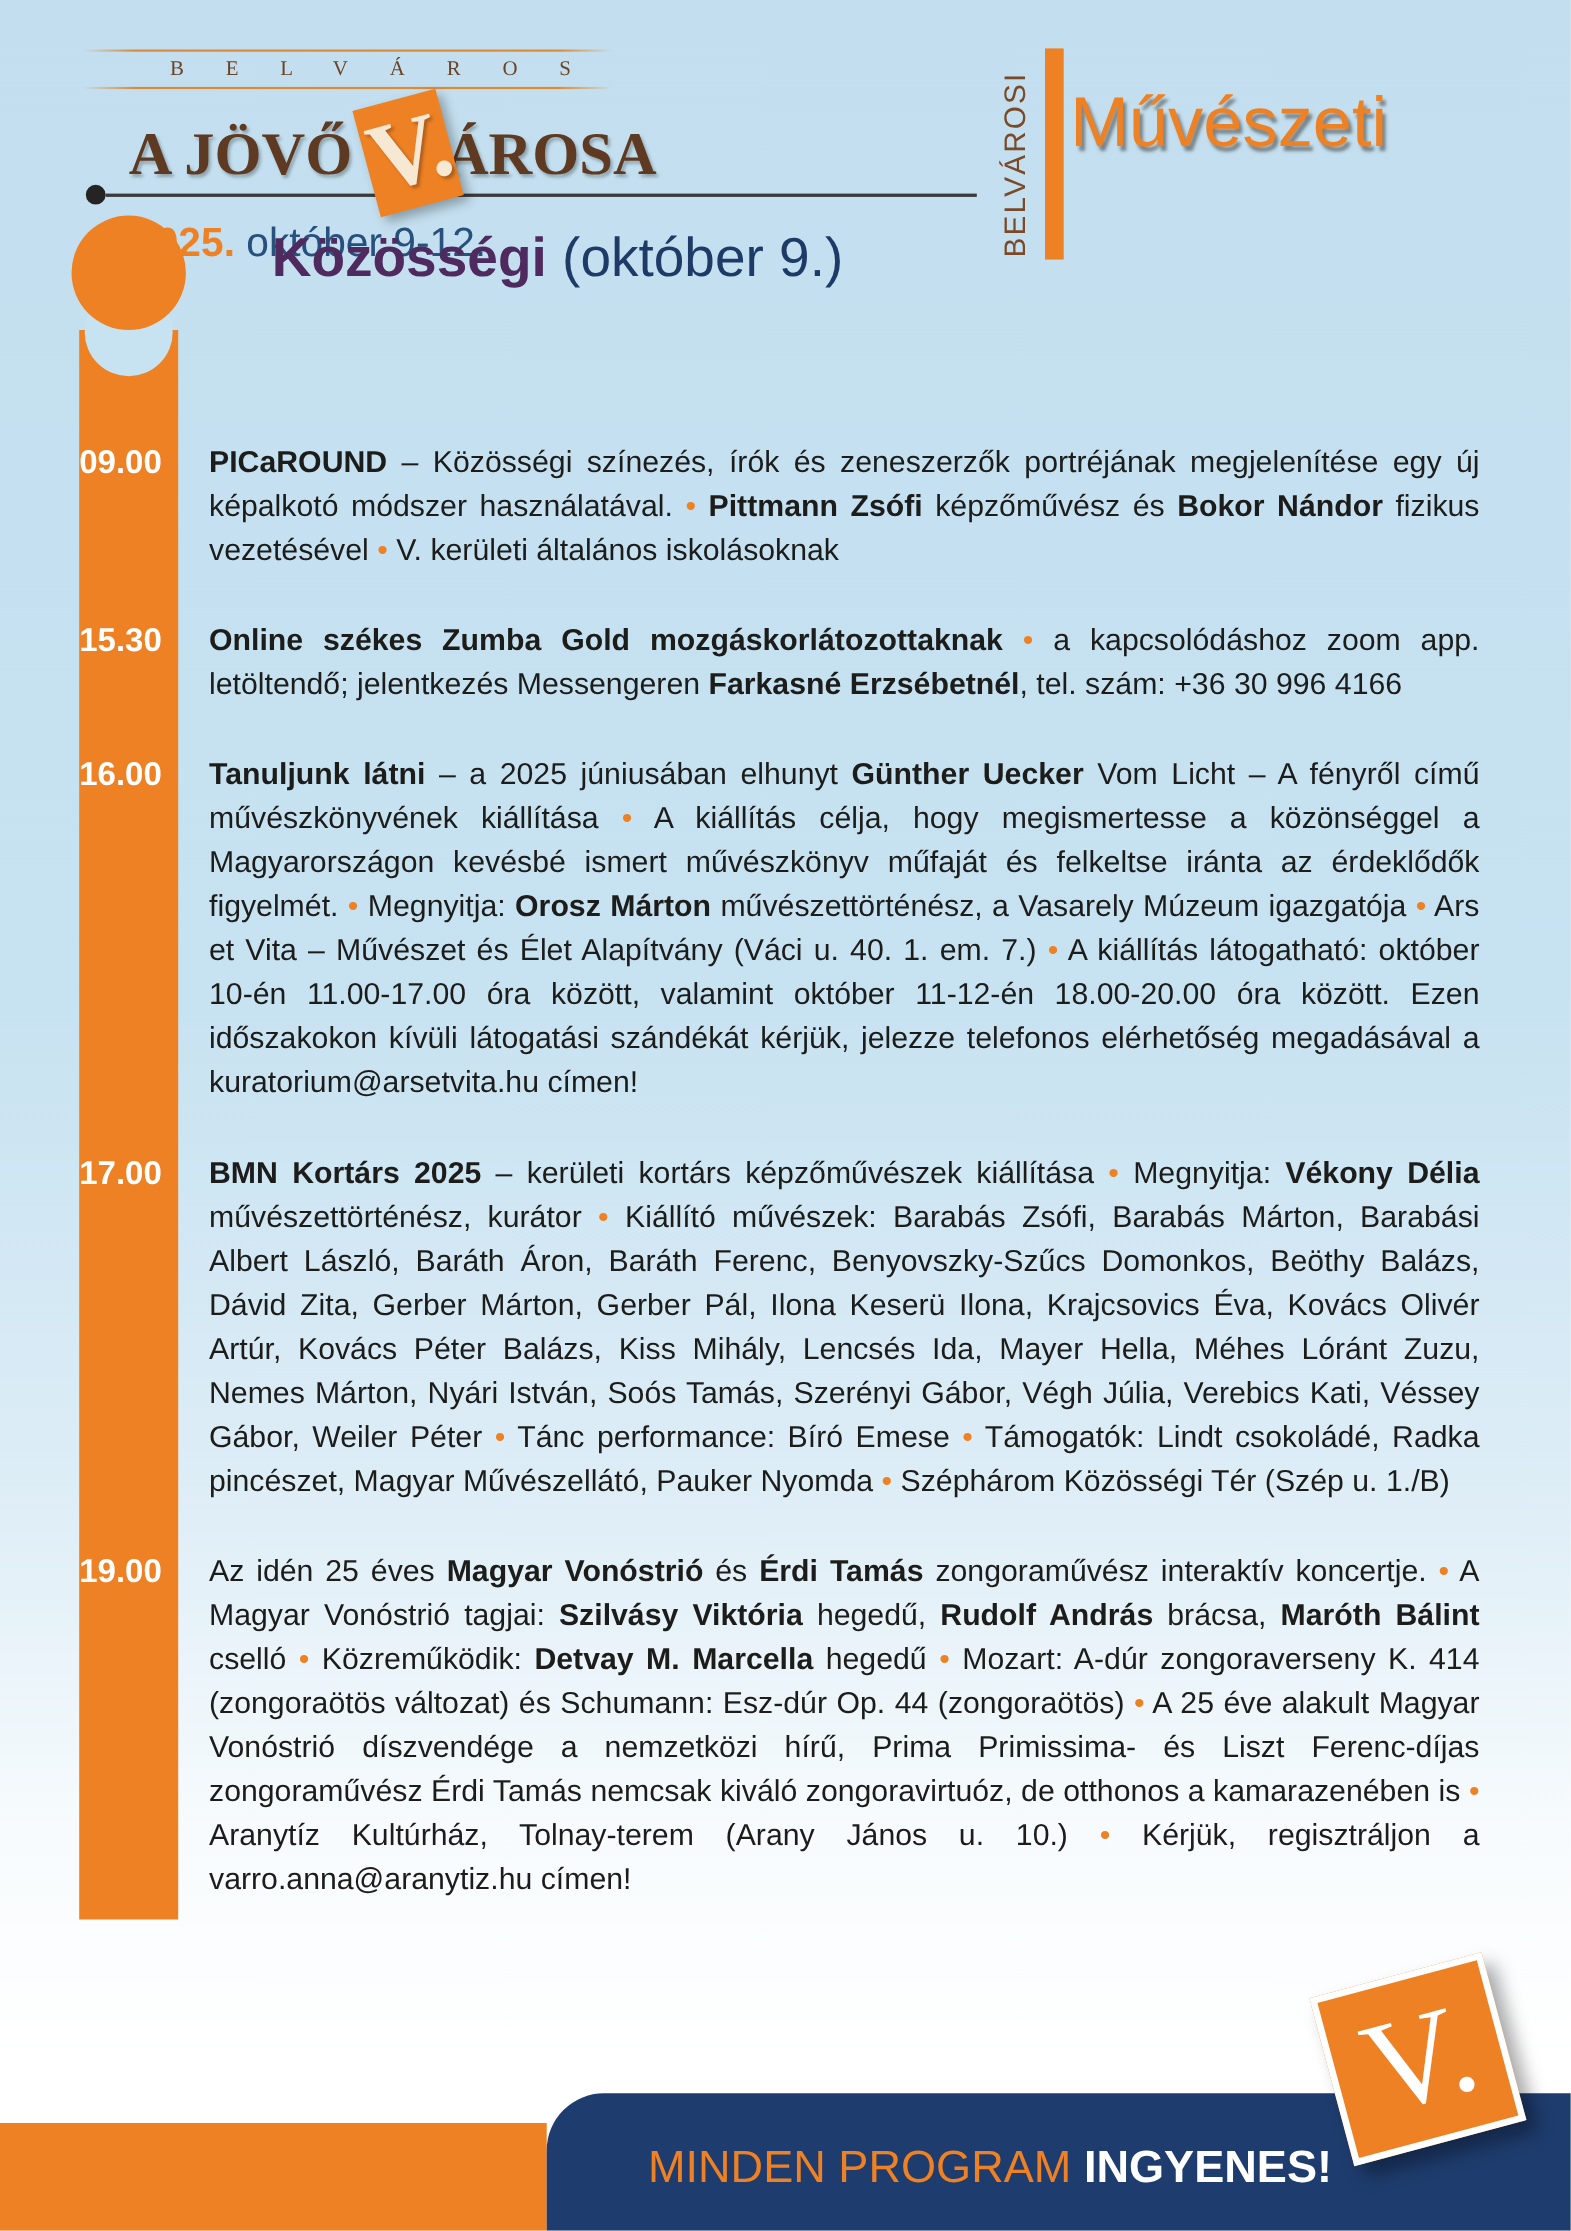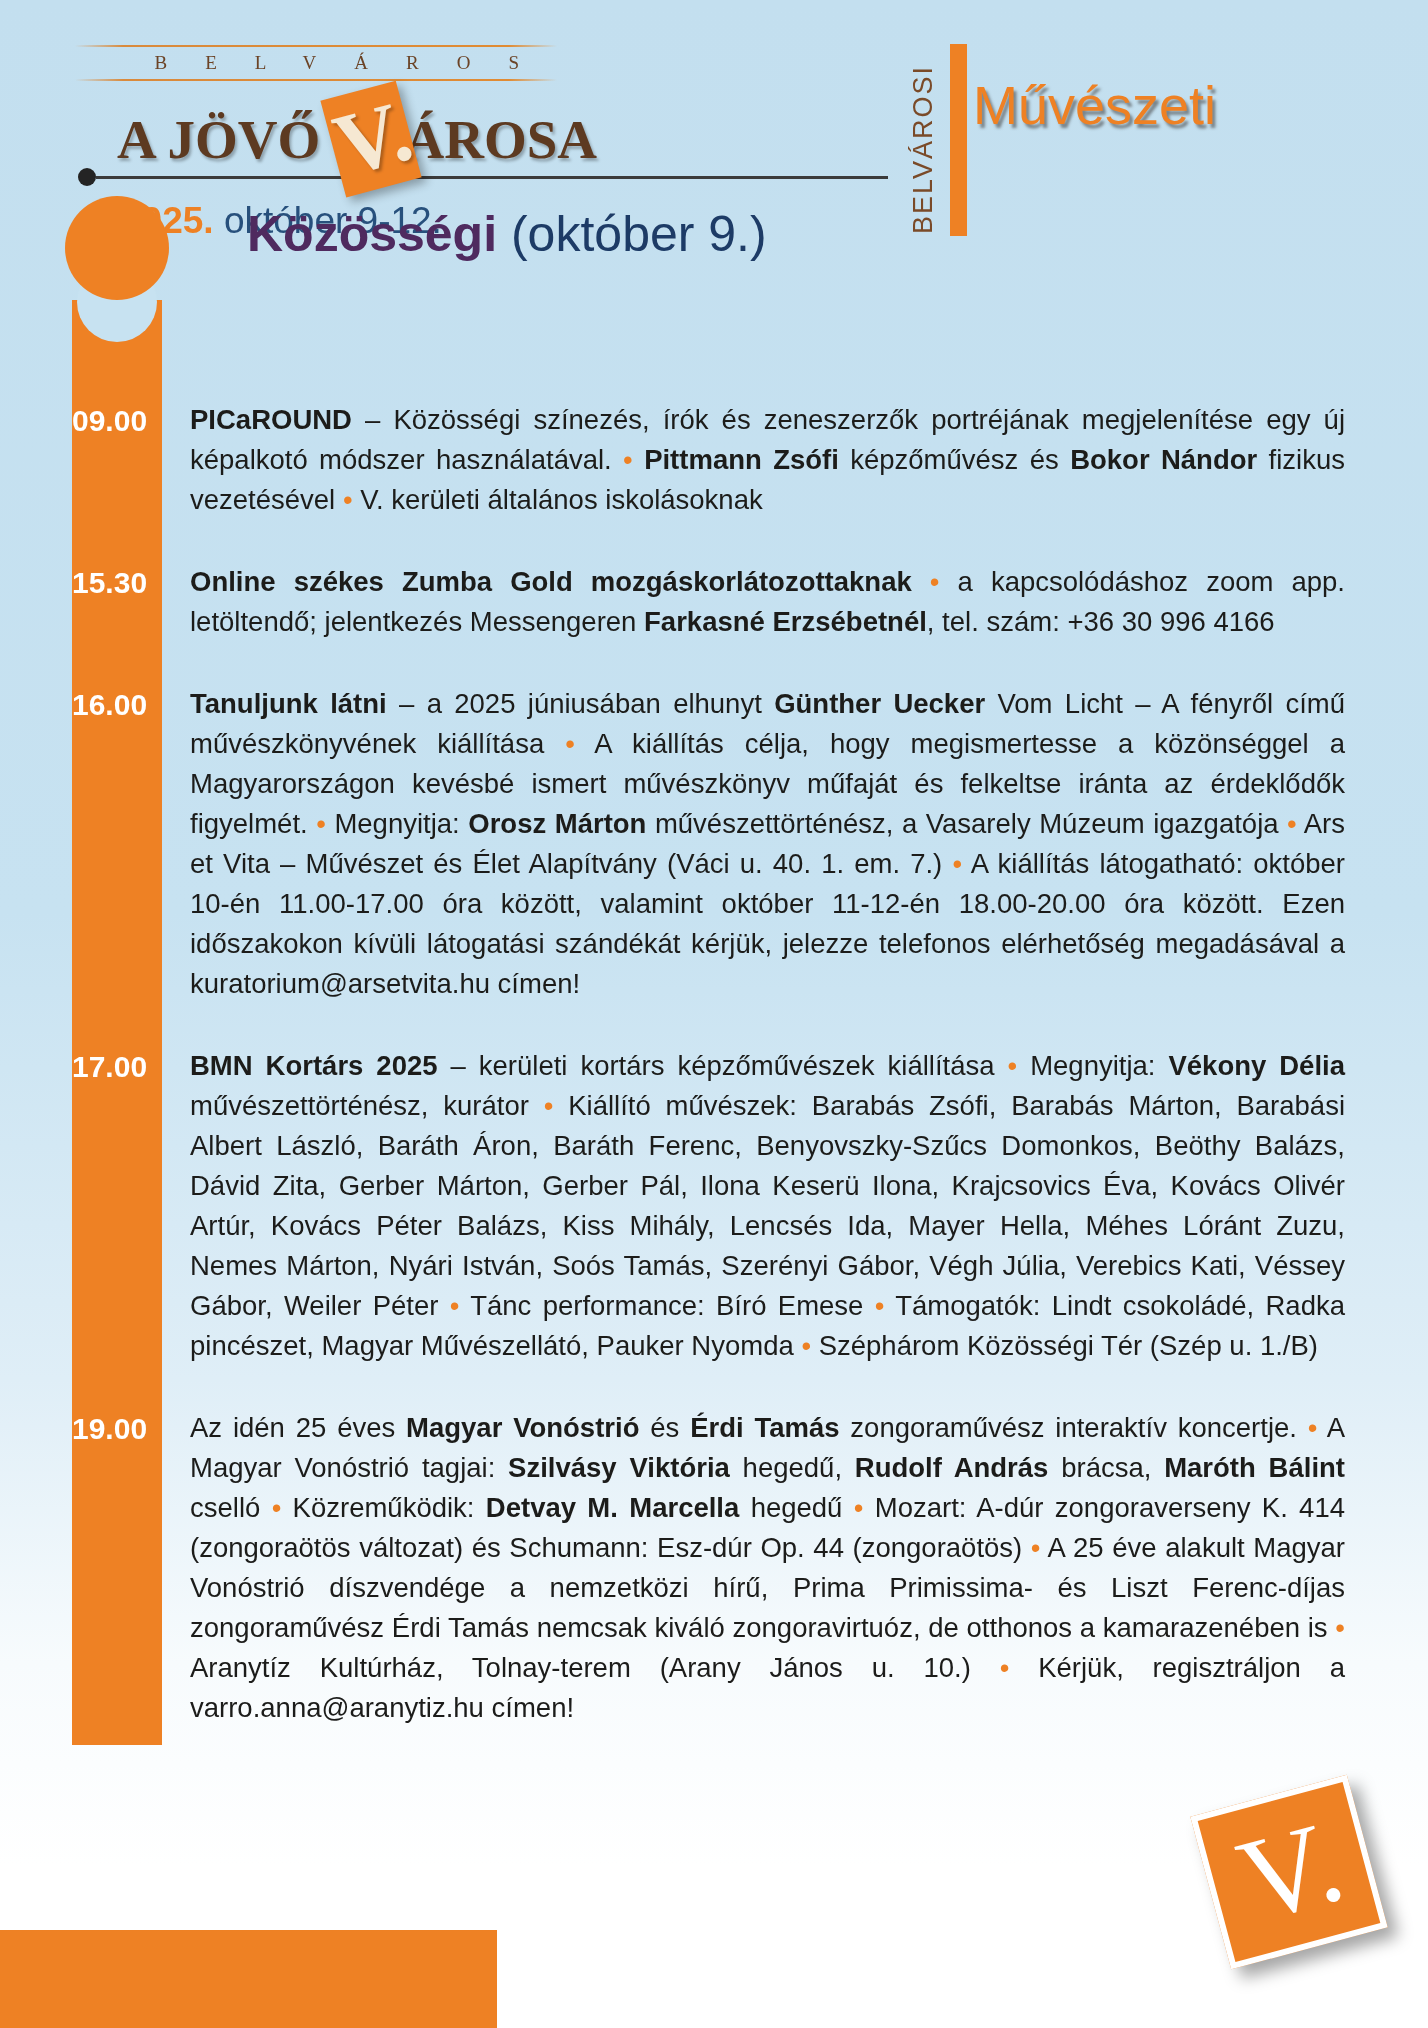--- a/index.html
+++ b/index.html
@@ -30,21 +30,21 @@
   .rule-dot{position:absolute;left:78px;top:168px;width:18px;height:18px;border-radius:50%;background:#242424;z-index:1;}
 
   .date-line{position:absolute;left:121px;top:200px;font-size:37px;white-space:nowrap;}
   .date-line .year{color:var(--orange,#ee8124);font-weight:bold;}
   .date-line .range{color:#27507c;}
 
   
   .ev-vertical{position:absolute;left:908px;top:234px;transform-origin:0 0;transform:rotate(-90deg);
                font-size:27px;letter-spacing:2px;color:#7a4a28;white-space:nowrap;}
   .ev-bar{position:absolute;left:950px;top:44px;width:17px;height:192px;background:var(--orange,#ee8124);}
-  .ev-l1{position:absolute;left:973px;top:74px;font-size:54px;color:var(--orange,#ee8124);
+  .ev-l1{position:absolute;left:973px;top:74px;font-size:64px;color:var(--orange,#ee8124);
          text-shadow:3px 4px 3px rgba(70,70,70,.6);white-space:nowrap;}
   .ev-l2{position:absolute;left:1108px;top:148px;font-size:62px;color:#ffffff;
          text-shadow:3px 4px 3px rgba(70,70,70,.6);white-space:nowrap;}
 
   
   .col{position:absolute;left:72px;top:300px;width:90px;height:1445px;background:var(--orange,#ee8124);}
   .col-notch{position:absolute;left:5px;top:-38px;width:80px;height:80px;border-radius:50%;background:#c7e2f1;}
   .col-disc{position:absolute;left:-7px;top:-104px;width:104px;height:104px;border-radius:50%;background:var(--orange,#ee8124);}
 
   
@@ -125,17 +125,23 @@
         <div class="time">17.00</div>
         <div class="desc"><b>BMN Kortárs 2025</b><span> – kerületi kortárs képzőművészek kiállítása </span><span class="bullet">•</span><span> Megnyitja: </span><b>Vékony Délia</b><span> művészettörténész, kurátor </span><span class="bullet">•</span><span> Kiállító művészek: Barabás Zsófi, Barabás Márton, Barabási Albert László, Baráth Áron, Baráth Ferenc, Benyovszky-Szűcs Domonkos, Beöthy Balázs, Dávid Zita, Gerber Márton, Gerber Pál, Ilona Keserü Ilona, Krajcsovics Éva, Kovács Olivér Artúr, Kovács Péter Balázs, Kiss Mihály, Lencsés Ida, Mayer Hella, Méhes Lóránt Zuzu, Nemes Márton, Nyári István, Soós Tamás, Szerényi Gábor, Végh Júlia, Verebics Kati, Véssey Gábor, Weiler Péter </span><span class="bullet">•</span><span> Tánc performance: Bíró Emese </span><span class="bullet">•</span><span> Támogatók: Lindt csokoládé, Radka pincészet, Magyar Művészellátó, Pauker Nyomda </span><span class="bullet">•</span><span> Széphárom Közösségi Tér (Szép u. 1./B)</span></div>
       </div>
       <div class="entry">
         <div class="time">19.00</div>
         <div class="desc"><span>Az idén 25 éves </span><b>Magyar Vonóstrió</b><span> és </span><b>Érdi Tamás</b><span> zongoraművész interaktív koncertje. </span><span class="bullet">•</span><span> A Magyar Vonóstrió tagjai: </span><b>Szilvásy Viktória</b><span> hegedű, </span><b>Rudolf András</b><span> brácsa, </span><b>Maróth Bálint</b><span> cselló </span><span class="bullet">•</span><span> Közreműködik: </span><b>Detvay M. Marcella</b><span> hegedű </span><span class="bullet">•</span><span> Mozart: A-dúr zongoraverseny K. 414 (zongoraötös változat) és Schumann: Esz-dúr Op. 44 (zongoraötös) </span><span class="bullet">•</span><span> A 25 éve alakult Magyar Vonóstrió díszvendége a nemzetközi hírű, Prima Primissima- és Liszt Ferenc-díjas zongoraművész Érdi Tamás nemcsak kiváló zongoravirtuóz, de otthonos a kamarazenében is </span><span class="bullet">•</span><span> Aranytíz Kultúrház, Tolnay-terem (Arany János u. 10.) </span><span class="bullet">•</span><span> Kérjük, regisztráljon a varro.anna@aranytiz.hu címen!</span></div>
       </div>
     </div>
 
   <div class="footer-orange"></div>
+  <div class="footer-blue">
+    <div class="footer-msg">
+      <span class="m1">MINDEN PROGRAM</span>
+      <span class="m2">INGYENES!</span>
+    </div>
+  </div>
   <div class="v-badge big">
       <span>V.</span>
     </div>
 
 </div>
 
 </body></html>

